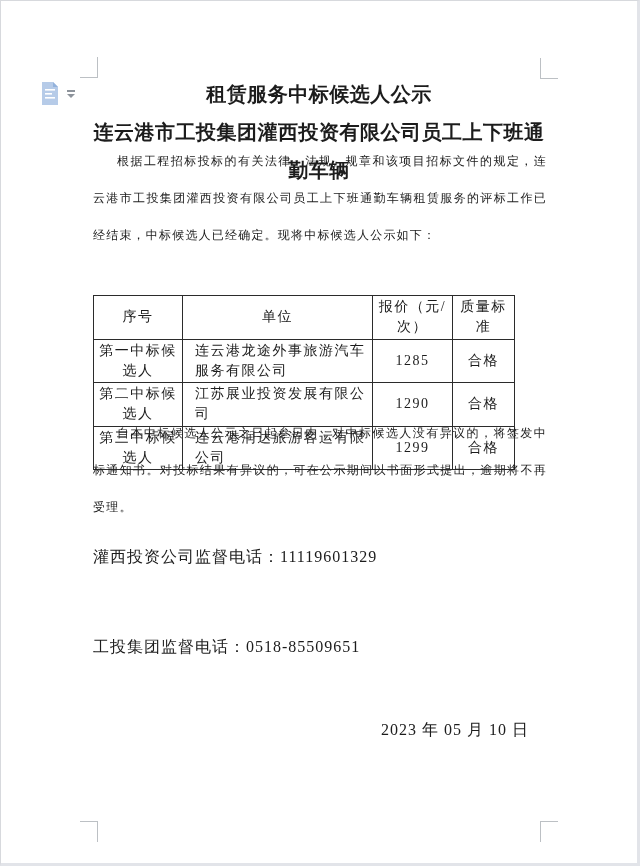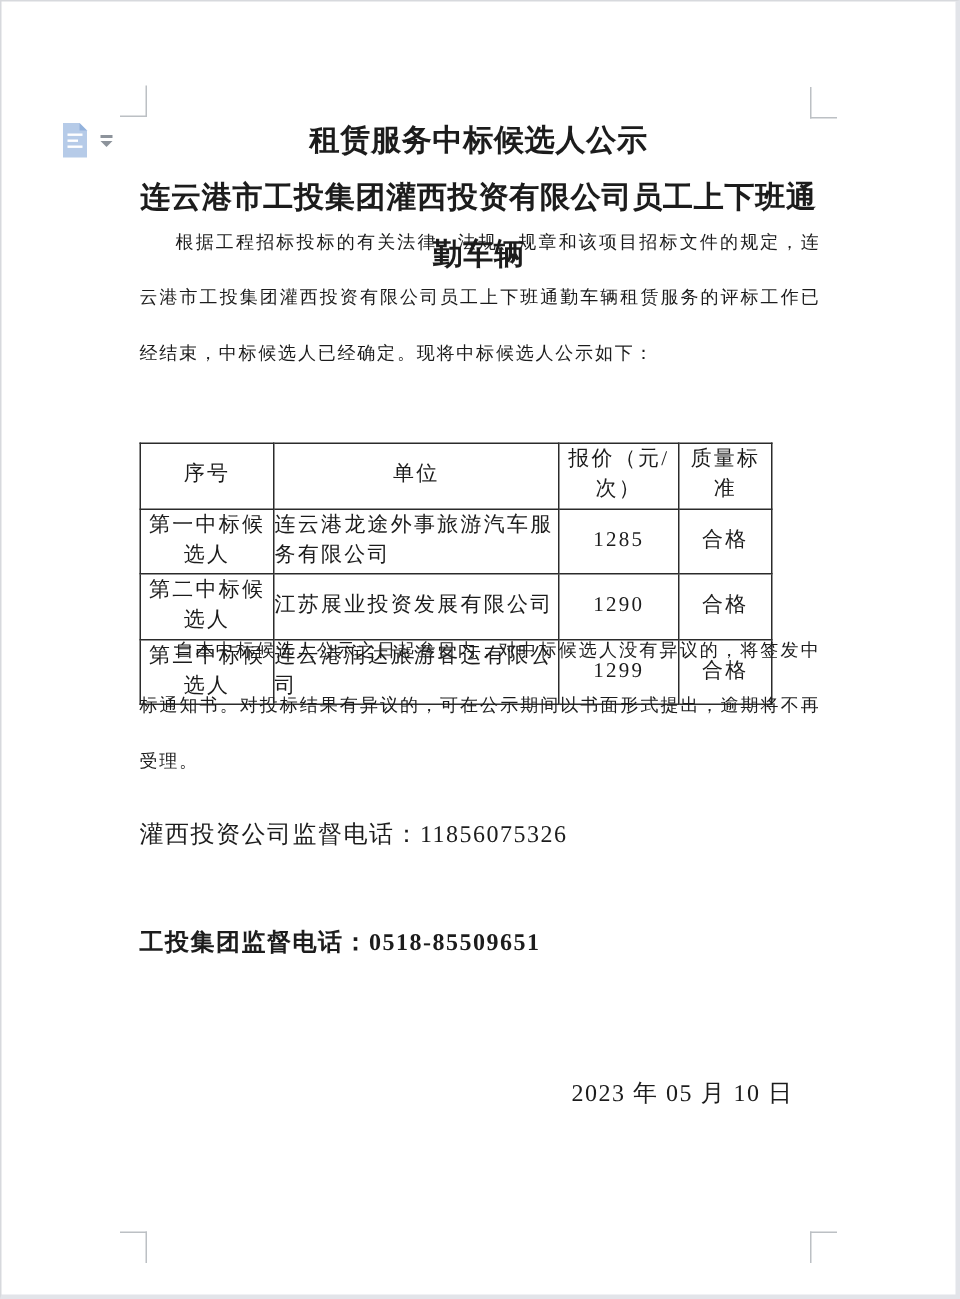--- a/index.html
+++ b/index.html
@@ -73,28 +73,28 @@
     font-weight: normal; padding: 1px 2px; vertical-align: middle;
   }
   .bid-table col.c1 { width: 89px; }
   .bid-table col.c2 { width: 190px; }
   .bid-table col.c3 { width: 80px; }
   .bid-table col.c4 { width: 62px; }
   .bid-table tr.hdr   { height: 18px; }
   .bid-table tr.r1    { height: 30px; }
   .bid-table tr.r2    { height: 24px; }
   .bid-table tr.r3    { height: 24px; }
-  .bid-table td.company { text-align: left; padding-left: 0; padding-right: 3px; }
+  .bid-table td.company { text-align: left; padding-left: 12px; padding-right: 3px; }
 
   .phone {
     position: absolute; left: 92px; font-size: 16px; letter-spacing: 1px;
     line-height: 24px;
   }
   .phone1 { top: 544px; }
-  .phone2 { top: 616px; font-weight: bold; }
+  .phone2 { top: 634px; }
 
   .sign {
     position: absolute; left: 92px; width: 452px;
     text-align: right; font-size: 16px; letter-spacing: 1px; line-height: 24px;
   }
   .sign-company { top: 680px; padding-right: 12px; }
   .sign-date    { top: 717px; padding-right: 16px; }
 </style>
 </head>
 <body>
@@ -156,18 +156,18 @@
       <td>第三中标候选人</td>
       <td class="company">连云港润达旅游客运有限公司</td>
       <td>1299</td>
       <td>合格</td>
     </tr>
   </tbody>
     </table>
 
   <div class="para para2">自本中标候选人公示之日起叁日内，对中标候选人没有异议的，将签发中标通知书。对投标结果有异议的，可在公示期间以书面形式提出，逾期将不再受理。</div>
 
-  <div class="phone phone1">灌西投资公司监督电话：11856075326</div>
+  <div class="phone phone1">灌西投资公司监督电话：11119601329</div>
   <div class="phone phone2">工投集团监督电话：0518-85509651</div>
 
   <div class="sign sign-date">2023 年 05 月 10 日</div>
 
 </div>
 
 </body></html>

